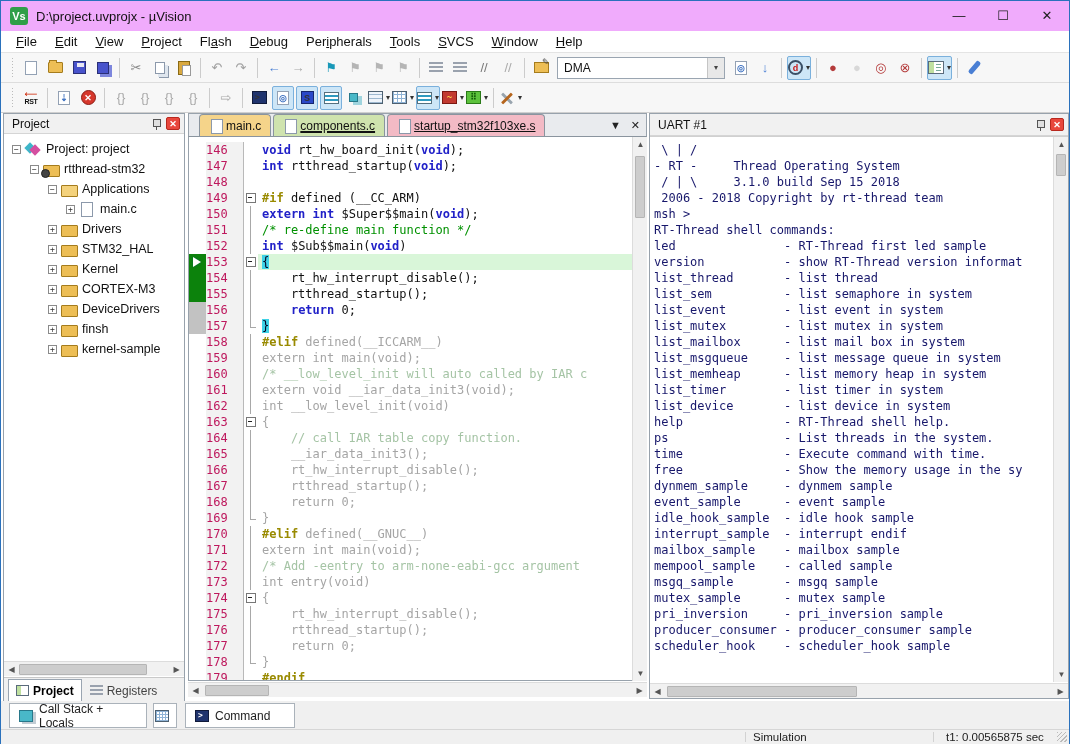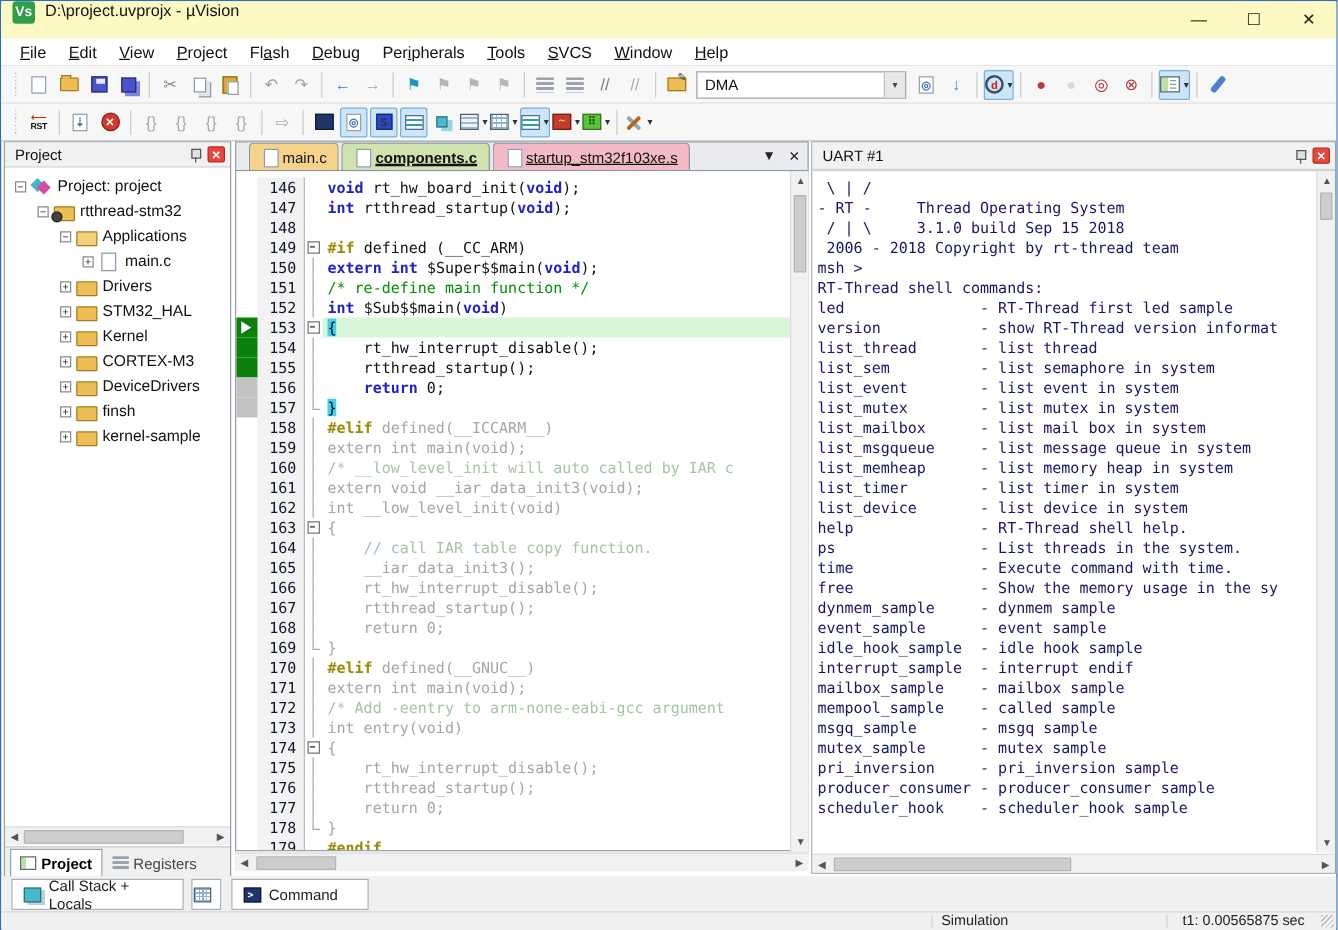--- a/index.html
+++ b/index.html
@@ -1,19 +1,19 @@
 <!DOCTYPE html>
 <html><head>
 <meta charset="utf-8">
 <style>
   *{margin:0;padding:0;box-sizing:border-box}
   html,body{width:1070px;height:744px;overflow:hidden;font-family:"Liberation Sans",sans-serif}
   .window{position:absolute;inset:0;background:#fff;border:1px solid #2a71bc}
   
-  .titlebar{position:absolute;left:0;right:0;top:0;height:30px;background:#fef9c3;display:flex;align-items:flex-start}
+  .titlebar{position:absolute;left:0;right:0;top:0;height:30px;background:#f0abfc;display:flex;align-items:center}
   .appicon{width:18px;height:18px;margin:0 8px 0 9px;background:#2f9e49;border-radius:3px;color:#fff;font:bold 11px/18px "Liberation Sans",sans-serif;text-align:center}
   .title{font-size:13px;color:#111}
   .wctrl{position:absolute;top:0;height:30px;width:44px;text-align:center;line-height:30px;font-size:13px;color:#222}
   .wc-min{right:88px}.wc-max{right:44px}.wc-close{right:0}
   
   .menubar{position:absolute;left:0;right:0;top:30px;height:22px;background:#fff;display:flex;align-items:center;padding-left:6px;border-bottom:1px solid #e4e4e4}
   .mitem{padding:0 9px;font-size:13px;color:#111;line-height:21px}
   .mitem u{text-decoration:underline}
   
   .tbar{position:absolute;left:0;right:0;background:#f7f7f7;display:flex;align-items:center;padding-left:10px;border-bottom:1px solid #ddd}
@@ -93,28 +93,28 @@
   .sbh{height:15px;border-top:1px solid #dcdcdc;display:flex;align-items:center}
   .sbv{width:15px;border-left:1px solid #dcdcdc}
   .sba{width:15px;height:15px;font-size:8px;color:#555;text-align:center;line-height:15px;flex:none}
   .sbt{background:#cdcdcd;border:1px solid #b5b5b5;border-radius:1px}
   .sbt-h{height:11px;margin-top:0}
   
   .editor-panel{left:187px;top:112px;width:459px;height:584px;border:none;background:transparent}
   .etabs{position:absolute;left:0;right:0;top:0;height:24px;background:#e9ebee;border:1px solid #98a2ac;border-bottom:1px solid #8a949e;display:flex;align-items:flex-end;padding-left:10px}
   .etab{display:flex;align-items:center;height:22px;padding:0 9px;margin-right:2px;font-size:12px;color:#111;border:1px solid #8a949e;border-bottom:none;border-radius:4px 4px 0 0}
   .etab .ti{width:12px;height:13px;margin-right:5px}
-  .etab.on{font-weight:bold;text-decoration:underline 2px #111}
+  .etab.on{font-weight:normal;text-decoration:underline 2px #111}
   .etabctl{margin-left:auto;display:flex;align-items:center;padding-right:6px;gap:10px;font-size:11px;color:#222;height:22px}
   .ecode{position:absolute;left:0;right:0;top:24px;bottom:16px;background:#fff;border:1px solid #98a2ac;border-top:none;overflow:hidden;padding-top:5px}
   .cl{display:flex;height:16px;font:12px/16px "DejaVu Sans Mono",monospace}
   .mar{width:17px;flex:none;position:relative}
   .m-g,.m-a{background:#0c820c}.m-y{background:#c2c2c2}
   .m-a::after{content:"";position:absolute;left:4px;top:3px;border-left:8px solid #fff;border-top:5px solid transparent;border-bottom:5px solid transparent;filter:drop-shadow(0 0 1px #064)}
-  .num{width:38px;flex:none;text-align:right;padding-right:6px;color:#0f172a;background:#f2f2f2;border-right:1px solid #b9b9b9}
+  .num{width:38px;flex:none;text-align:left;padding-right:6px;color:#be185d;background:#f2f2f2;border-right:1px solid #b9b9b9}
   .fold{width:14px;flex:none;position:relative}
   .f-b::before{content:"";position:absolute;left:2px;top:3px;width:8px;height:8px;border:1px solid #777;background:#fff}
   .f-b::after{content:"";position:absolute;left:4px;top:7px;width:4px;height:1px;background:#222}
   .f-l::before{content:"";position:absolute;left:6px;top:0;bottom:0;width:1px;background:#a8a8a8}
   .f-e::before{content:"";position:absolute;left:6px;top:0;height:9px;width:1px;background:#a8a8a8}
   .f-e::after{content:"";position:absolute;left:6px;top:9px;width:6px;height:1px;background:#a8a8a8}
   .ctxt{flex:1;white-space:pre;padding-left:4px;color:#111}
   .cl.h .ctxt{background:#d9f6d9}
   .k{color:#2121c8;font-weight:bold}.p{color:#111}.c{color:#009100}
   .d{color:#998a00;font-weight:bold}.g{color:#a5a5a5}.gc{color:#a5c4a5}

